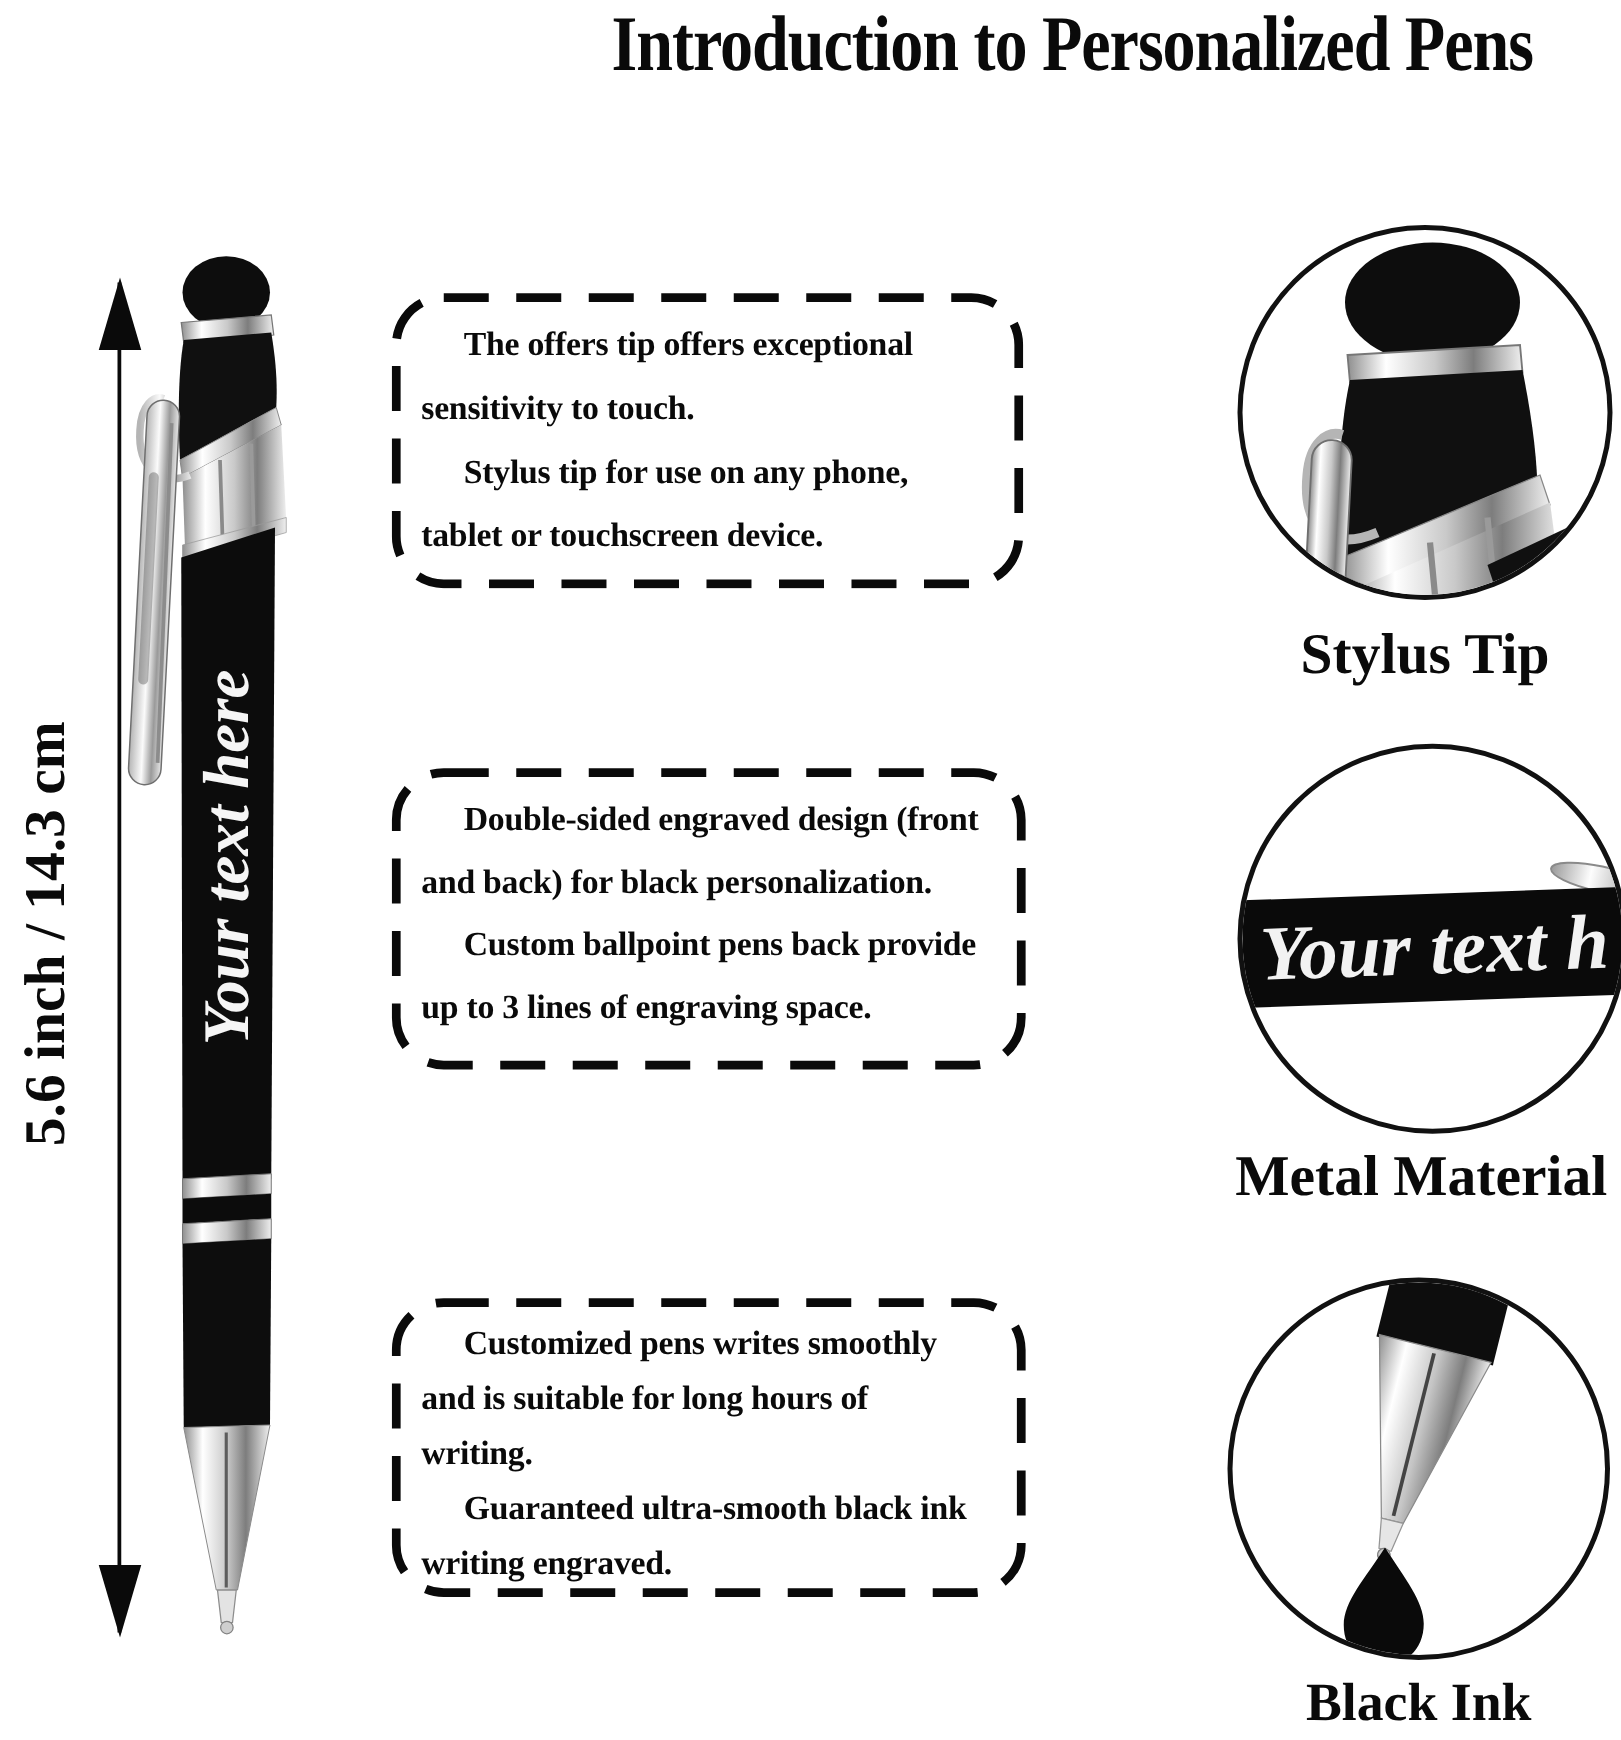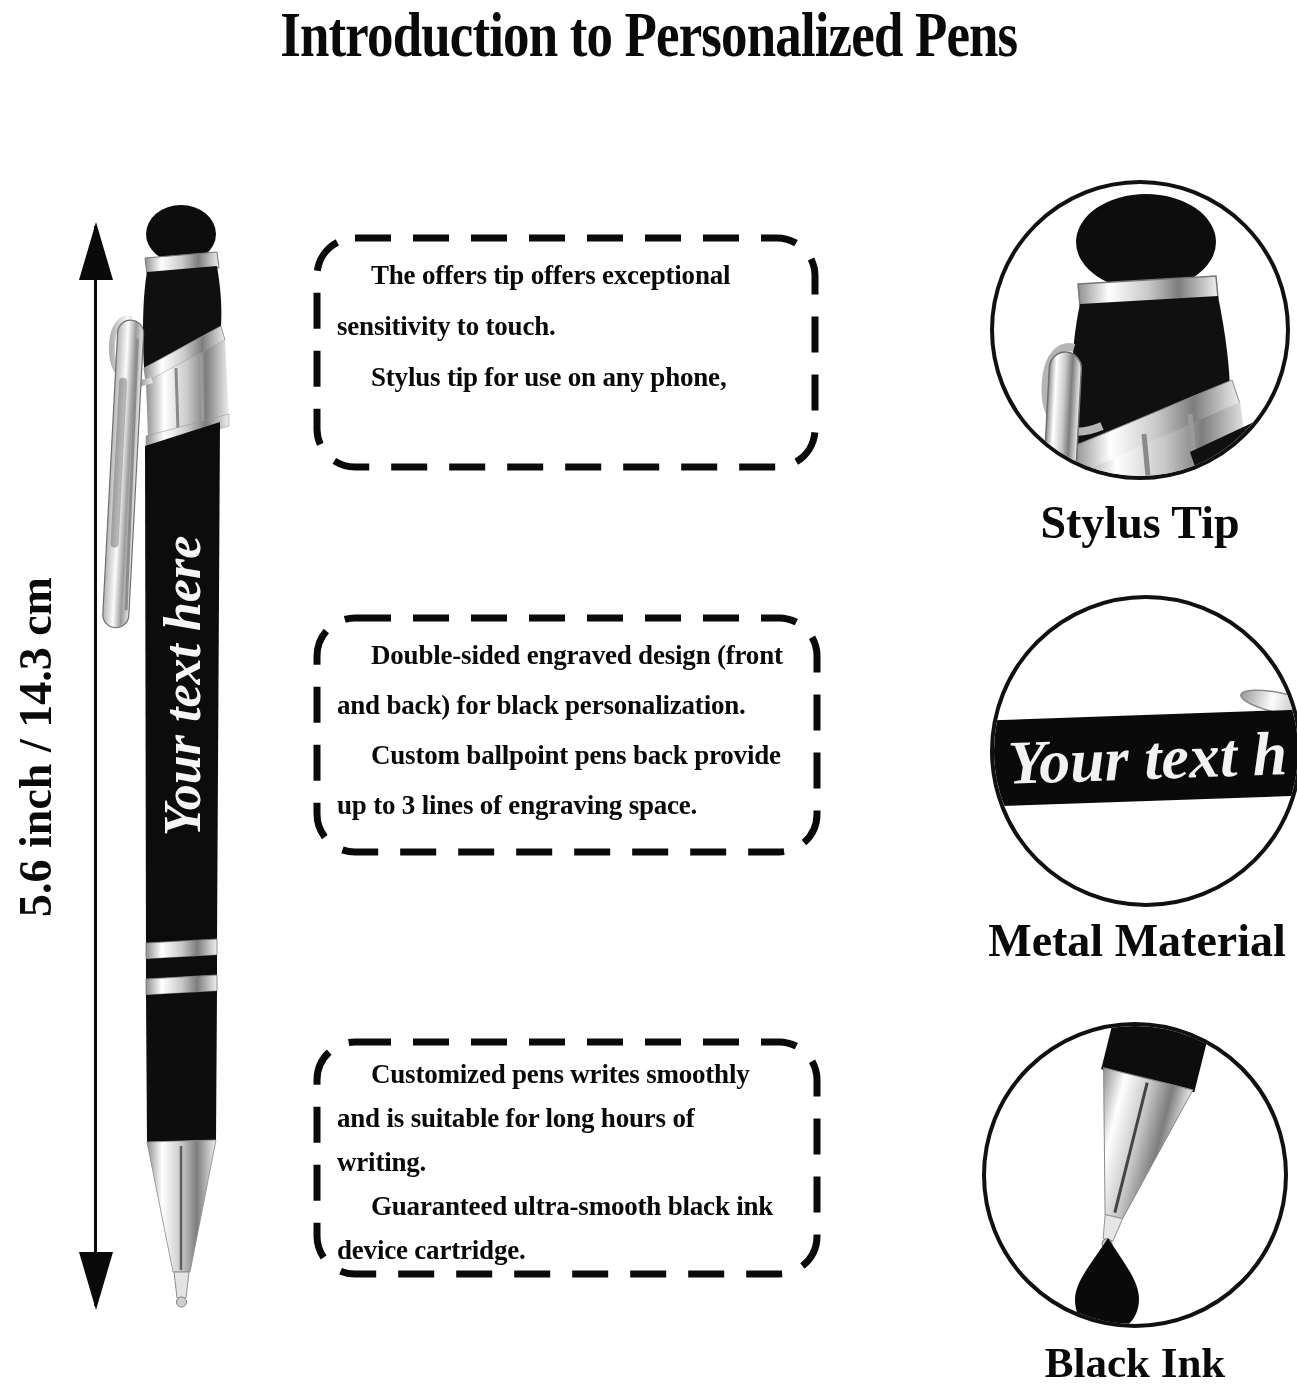--- a/index.html
+++ b/index.html
@@ -8,21 +8,21 @@
     position:relative;
     width:1297px; height:1392px;
     background:#ffffff;
     overflow:hidden;
     font-family:"Liberation Serif", serif;
     color:#0a0a0a;
   }
   
   .title {
     position:absolute; top:2px; left:0; width:100%;
-    text-align:center;
+    text-align:right;
     font-size:63px; font-weight:bold; line-height:1.05;
     white-space:nowrap;
   }
   .title > span { display:inline-block; transform:scaleX(0.84); transform-origin:center; letter-spacing:-1px; }
 
   
   .dim-line { position:absolute; left:94px; top:226px; width:3px; height:1080px; background:#0a0a0a; }
   .arrowhead { position:absolute; width:0; height:0; }
   .arrowhead.up   { left:79px;  top:222px;  border-left:17px solid transparent; border-right:17px solid transparent; border-bottom:58px solid #0a0a0a; }
   .arrowhead.down { left:79px;  top:1252px; border-left:17px solid transparent; border-right:17px solid transparent; border-top:58px solid #0a0a0a; }
@@ -133,20 +133,21 @@
   </svg>
 
   <div class="callout box-1">
     <svg class="frame" width="506" height="237">
       <rect x="4" y="4" width="498" height="229" rx="38" fill="none" stroke="#0a0a0a" stroke-width="7" stroke-dasharray="36 22"></rect>
     </svg>
     <div class="lines">
       <div class="ln indent">The offers tip offers exceptional</div>
       <div class="ln">sensitivity to touch.</div>
       <div class="ln indent">Stylus tip for use on any phone,</div>
+      <div class="ln">tablet or touchscreen device.</div>
     </div>
   </div>
 
   <div class="callout box-2">
     <svg class="frame" width="508" height="242">
       <rect x="4" y="4" width="500" height="234" rx="38" fill="none" stroke="#0a0a0a" stroke-width="7" stroke-dasharray="36 22"></rect>
     </svg>
     <div class="lines">
       <div class="ln indent">Double-sided engraved design (front</div>
       <div class="ln">and back) for black personalization.</div>
@@ -157,21 +158,21 @@
 
   <div class="callout box-3">
     <svg class="frame" width="508" height="240">
       <rect x="4" y="4" width="500" height="232" rx="38" fill="none" stroke="#0a0a0a" stroke-width="7" stroke-dasharray="36 22"></rect>
     </svg>
     <div class="lines">
       <div class="ln indent">Customized pens writes smoothly</div>
       <div class="ln">and is suitable for long hours of</div>
       <div class="ln">writing.</div>
       <div class="ln indent">Guaranteed ultra-smooth black ink</div>
-      <div class="ln">device cartridge.</div>
+      <div class="ln">writing engraved.</div>
     </div>
   </div>
 
   <div class="zoom-circle zc-1">
     <svg width="292" height="292" viewBox="0 0 292 292">
       <defs>
         <linearGradient id="chromeZ1" x1="0" y1="0" x2="1" y2="0">
           <stop offset="0" stop-color="#8f8f8f"></stop>
             <stop offset="0.22" stop-color="#ffffff"></stop>
           <stop offset="0.5" stop-color="#c9c9c9"></stop>

